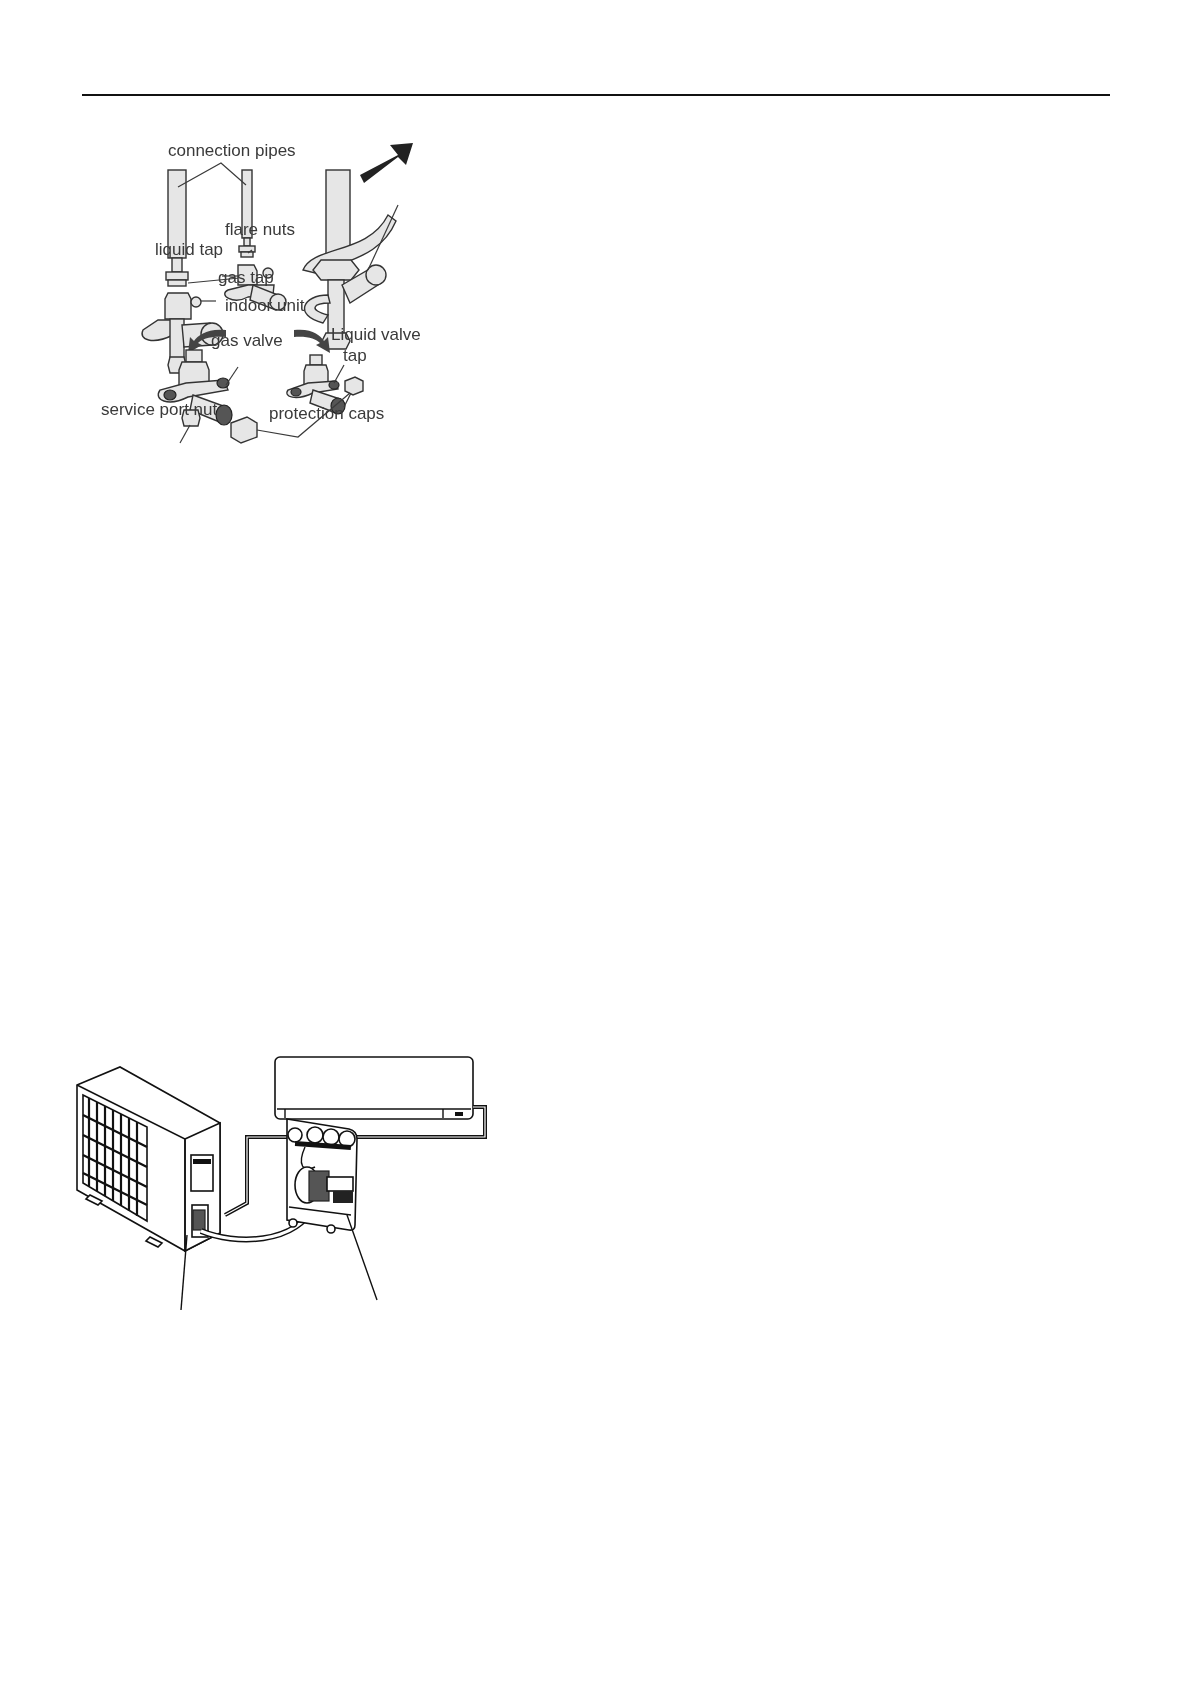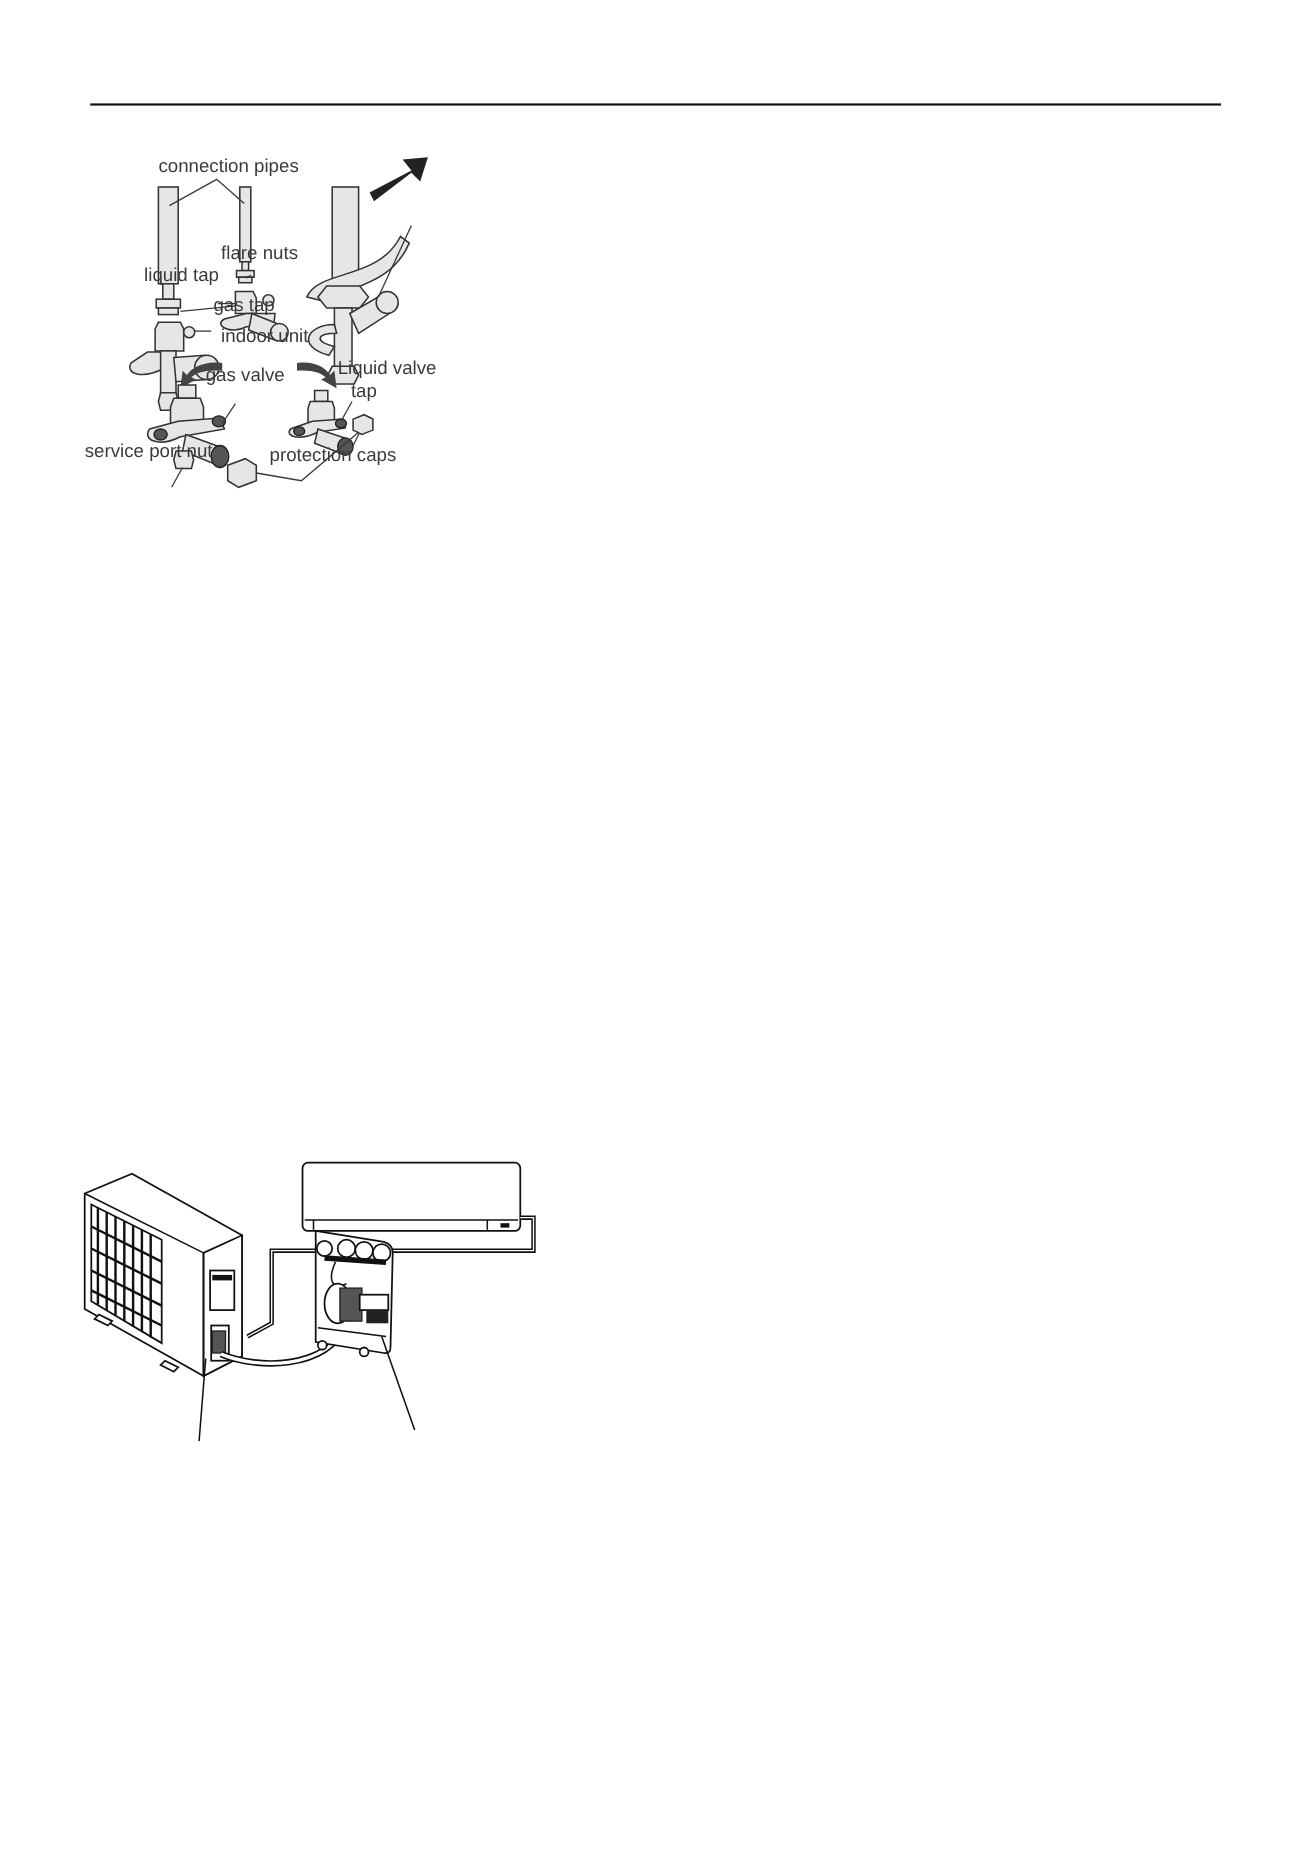--- a/index.html
+++ b/index.html
@@ -1,20 +1,20 @@
 <!DOCTYPE html>
 <html><head>
 <meta charset="utf-8">
 <style>
   html, body { margin: 0; padding: 0; background: #ffffff; }
   body { width: 1191px; height: 1684px; position: relative; overflow: hidden;
          font-family: "Liberation Sans", sans-serif; color: #2a2a2a; }
   .header-rule { position: absolute; left: 82px; top: 94px; width: 1028px; height: 2px; background: #111; }
   .figure { position: absolute; }
-  #fig-valves { left: 74px; top: 145px; width: 370px; height: 310px; }
+  #fig-valves { left: 98px; top: 145px; width: 370px; height: 310px; }
   #fig-vacuum { left: 75px; top: 1055px; width: 435px; height: 260px; }
   .figure svg { width: 100%; height: 100%; display: block; overflow: visible; }
   .lbl { font-family: "Liberation Sans", sans-serif; font-size: 17px; fill: #3a3a3a; }
   .part { fill: #e6e6e6; stroke: #333; stroke-width: 1.4; }
   .part-dark { fill: #555; stroke: #222; stroke-width: 1.2; }
   .leader { stroke: #3a3a3a; stroke-width: 1.2; fill: none; }
   .ol { fill: #fff; stroke: #111; stroke-width: 1.6; }
   .thick { fill: none; stroke: #111; stroke-width: 4; }
   .thin { fill: none; stroke: #111; stroke-width: 1.4; }
 </style>

